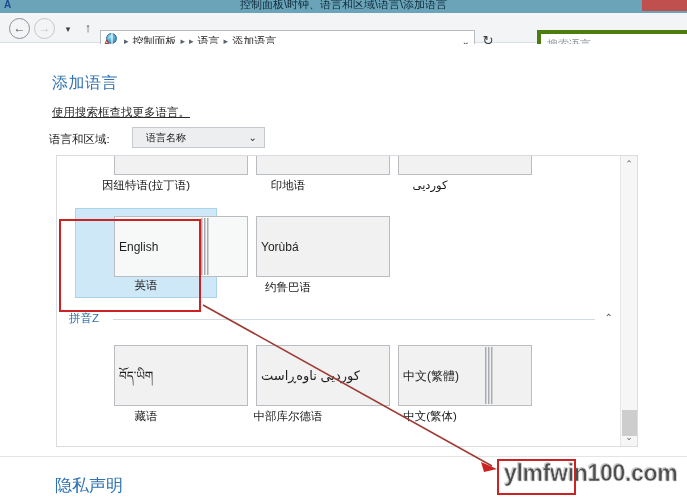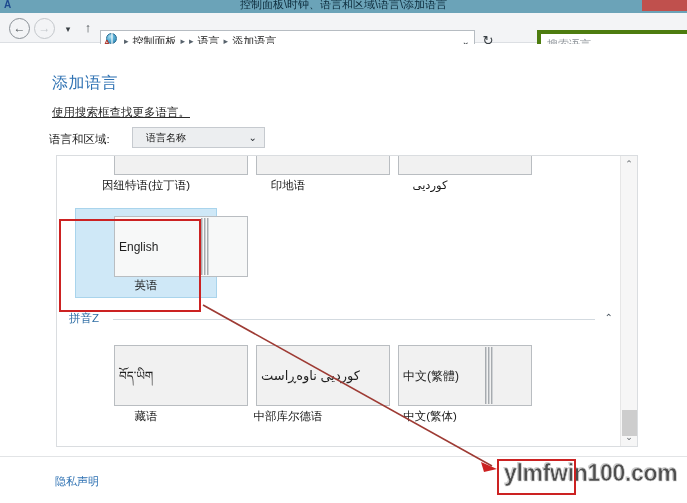--- a/index.html
+++ b/index.html
@@ -425,21 +425,21 @@
   .footer-sep {
     position: absolute;
     left: 0; top: 412px;
     width: 687px;
     height: 1px;
     background: #e2e4e6;
   }
   .privacy-link {
     position: absolute;
     left: 55px; top: 430px;
-    font-size: 11px;
+    font-size: 17px;
     color: #2f72b3;
     cursor: pointer;
     white-space: nowrap;
   }
 
   
   .watermark {
     position: absolute;
     left: 504px; top: 459px;
     font-size: 23px;
@@ -555,20 +555,26 @@
           <div class="tile-wrap c0 selected">
             <div class="sel-bg"></div>
             <div class="tile-box">
               <span class="tile-native">English</span>
             </div>
             <div class="stack-edge s1"></div>
             <div class="stack-edge s2"></div>
             <div class="stack-edge s3"></div>
             <div class="tile-caption">英语</div>
           </div>
+          <div class="tile-wrap c1">
+            <div class="tile-box">
+              <span class="tile-native">Yorùbá</span>
+            </div>
+            <div class="tile-caption">约鲁巴语</div>
+          </div>
         </div>
 
         <div class="section-head sec-pinyin">
           <span class="section-title">拼音Z</span>
           <span class="section-line"></span>
           <span class="section-chevron">⌃</span>
         </div>
 
         <div class="lang-row row3">
           <div class="tile-wrap c1">

